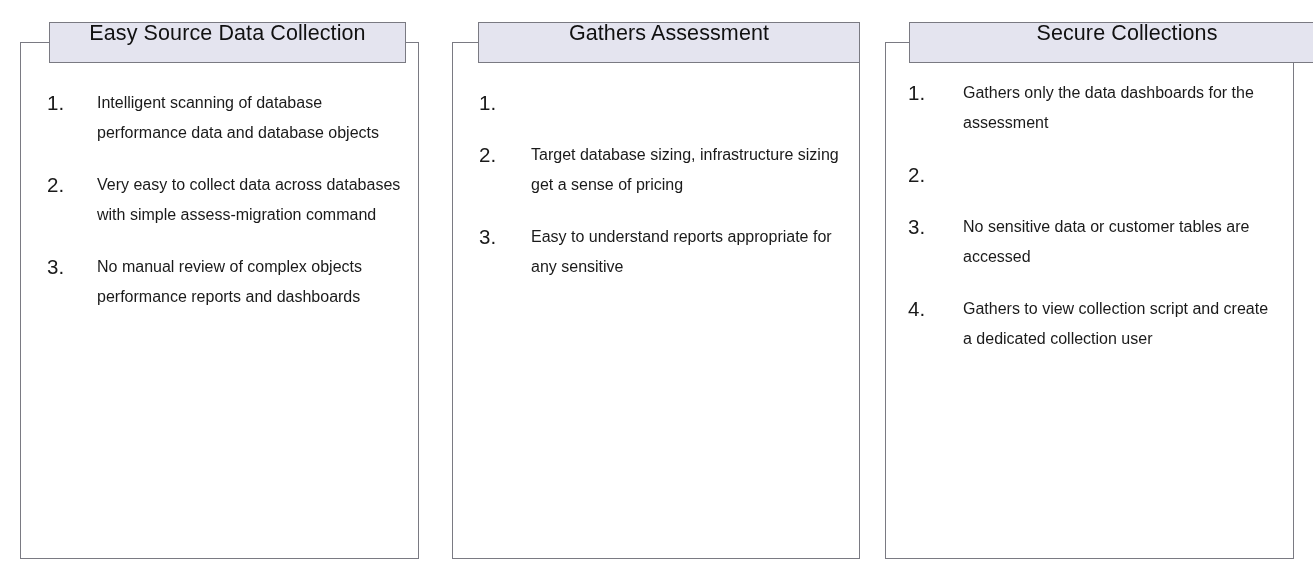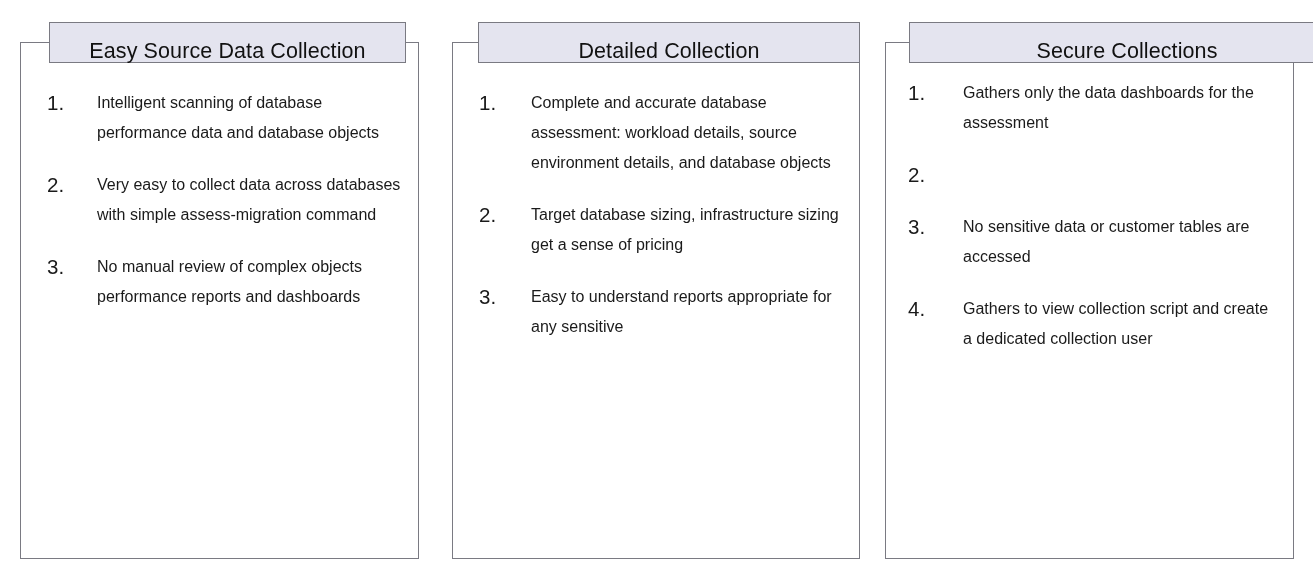--- a/index.html
+++ b/index.html
@@ -43,21 +43,21 @@
 
   
   .panel-header {
     position: absolute;
     top: 22px;
     height: 41px;
     background: #e4e4ef;
     border: 1.5px solid #7a7a82;
     box-sizing: border-box;
     display: flex;
-    align-items: flex-end;
+    align-items: flex-start;
     justify-content: center;
     z-index: 3;
   }
   .panel-header-label {
     font-size: 21.5px;
     line-height: 1;
     color: #111111;
     letter-spacing: 0.1px;
     white-space: nowrap;
   }
@@ -145,26 +145,25 @@
         <span class="item-number">3.</span>
         <span class="item-text">No manual review of complex objects performance reports and dashboards</span>
       </div>
     </div>
   </div>
 
   <div class="column" id="col-2">
     <div class="panel"></div>
     <div class="header-mask"></div>
     <div class="panel-header">
-      <span class="panel-header-label">Detailed Collection</span>
+      <span class="panel-header-label">Gathers Assessment</span>
     </div>
     <div class="list">
       <div class="list-item">
         <span class="item-number">1.</span>
-        <span class="item-text">Complete and accurate database assessment: workload details, source environment details, and database objects</span>
       </div>
       <div class="list-item">
         <span class="item-number">2.</span>
         <span class="item-text">Target database sizing, infrastructure sizing get a sense of pricing</span>
       </div>
       <div class="list-item">
         <span class="item-number">3.</span>
         <span class="item-text">Easy to understand reports appropriate for any sensitive</span>
       </div>
     </div>

